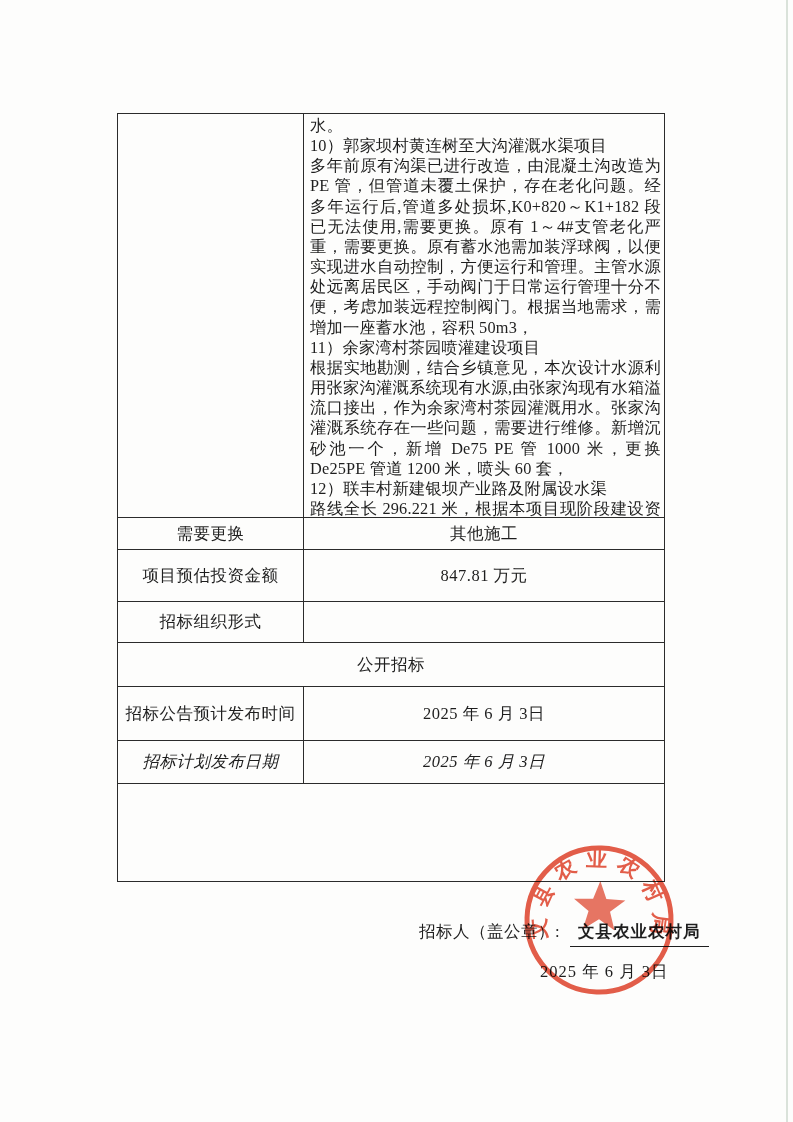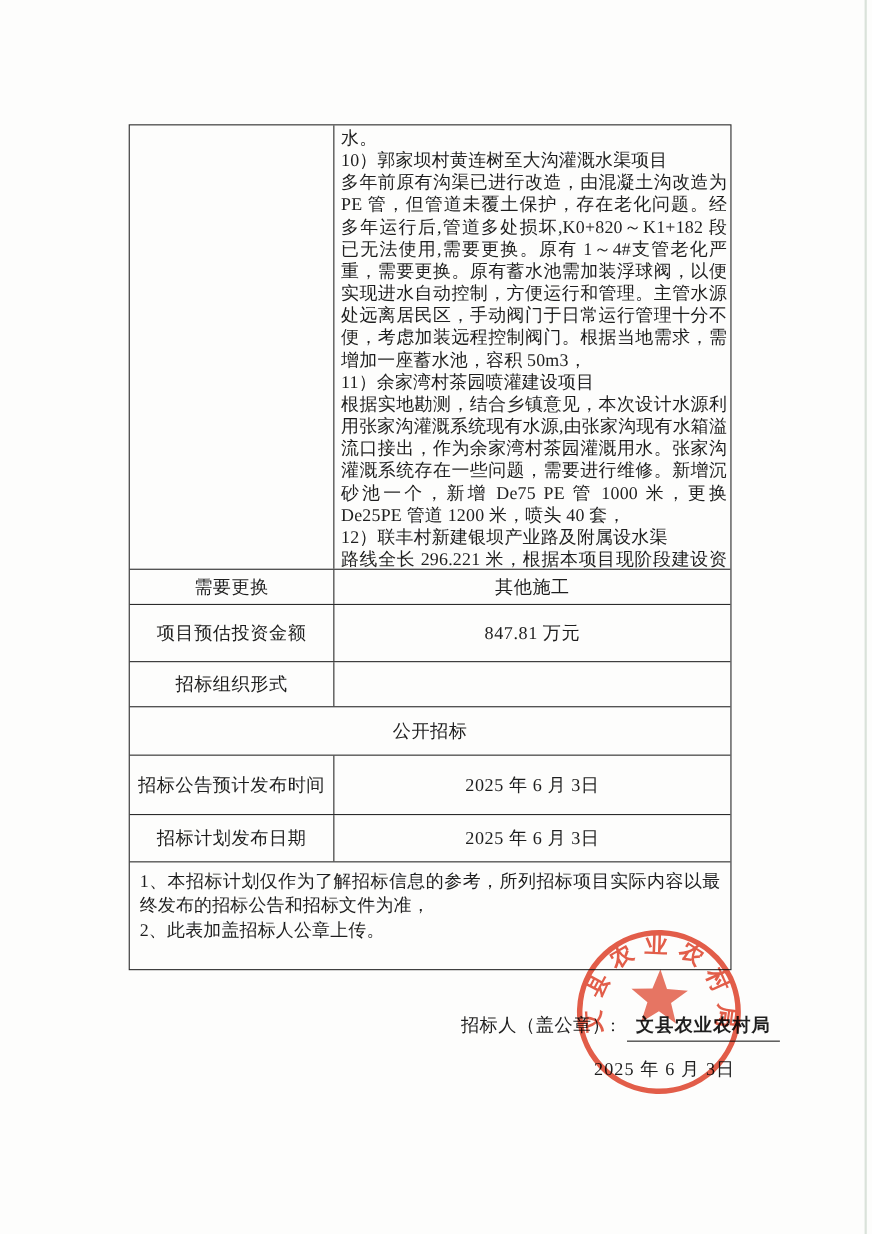--- a/index.html
+++ b/index.html
@@ -25,21 +25,21 @@
     display:flex;flex-direction:column;
     background:transparent;
   }
   .row{display:flex;box-sizing:border-box;border-top:1px solid #2b2b2b;min-height:0;}
   .row.first{border-top:none;height:403px;flex:none;}
   .r2{height:32px;flex:none;}
   .r3{height:52px;flex:none;}
   .r4{height:41px;flex:none;gap:40px;}
   .r5{height:44px;flex:none;}
   .r6{height:54px;flex:none;}
-  .r7{height:43px;flex:none;}
+  .r7{height:43px;flex:none;font-style:italic;}
   .r8{flex:1;}
   .cell-l{
     width:186px;flex:none;box-sizing:border-box;
     border-right:1px solid #2b2b2b;
     display:flex;align-items:center;justify-content:center;
     text-align:center;
     font-size:16.5px;letter-spacing:0.5px;
   }
   .cell-r{
     flex:1;min-width:0;box-sizing:border-box;
@@ -108,21 +108,21 @@
 
   <div class="tbl">
 
     <div class="row first">
       <div class="cell-l"></div>
       <div class="cell-r desc">
         <p>水。</p>
         <p>10）郭家坝村黄连树至大沟灌溉水渠项目</p>
         <p>多年前原有沟渠已进行改造，由混凝土沟改造为 PE 管，但管道未覆土保护，存在老化问题。经多年运行后,管道多处损坏,K0+820～K1+182 段已无法使用,需要更换。原有 1～4#支管老化严重，需要更换。原有蓄水池需加装浮球阀，以便实现进水自动控制，方便运行和管理。主管水源处远离居民区，手动阀门于日常运行管理十分不便，考虑加装远程控制阀门。根据当地需求，需增加一座蓄水池，容积 50m3，</p>
         <p>11）余家湾村茶园喷灌建设项目</p>
-        <p>根据实地勘测，结合乡镇意见，本次设计水源利用张家沟灌溉系统现有水源,由张家沟现有水箱溢流口接出，作为余家湾村茶园灌溉用水。张家沟灌溉系统存在一些问题，需要进行维修。新增沉砂池一个，新增 De75 PE 管 1000 米，更换 De25PE 管道 1200 米，喷头 40 套，</p>
+        <p>根据实地勘测，结合乡镇意见，本次设计水源利用张家沟灌溉系统现有水源,由张家沟现有水箱溢流口接出，作为余家湾村茶园灌溉用水。张家沟灌溉系统存在一些问题，需要进行维修。新增沉砂池一个，新增 De75 PE 管 1000 米，更换 De25PE 管道 1200 米，喷头 60 套，</p>
         <p>12）联丰村新建银坝产业路及附属设水渠</p>
         <p>路线全长 296.221 米，根据本项目现阶段建设资金计划及设计要求，本次设计主要内容仅为路面硬化。</p>
       </div>
     </div>
 
     <div class="row r2">
       <div class="cell-l">需要更换</div>
       <div class="cell-r">其他施工</div>
     </div>
 
@@ -143,24 +143,20 @@
       <div class="cell-l">招标公告预计发布时间</div>
       <div class="cell-r">2025 年 6 月 3日</div>
     </div>
 
     <div class="row r7">
       <div class="cell-l">招标计划发布日期</div>
       <div class="cell-r">2025 年 6 月 3日</div>
     </div>
 
     <div class="row r8">
-      <div class="cell-r remarks">
-        <p>1、本招标计划仅作为了解招标信息的参考，所列招标项目实际内容以最终发布的招标公告和招标文件为准，</p>
-        <p>2、此表加盖招标人公章上传。</p>
-      </div>
     </div>
 
   </div>
 
   <div class="sig-line">
     <span>招标人（盖公章）:</span>
     <span class="sig-name">文县农业农村局</span>
   </div>
 
   <div class="sig-date">2025 年 6 月 3日</div>

